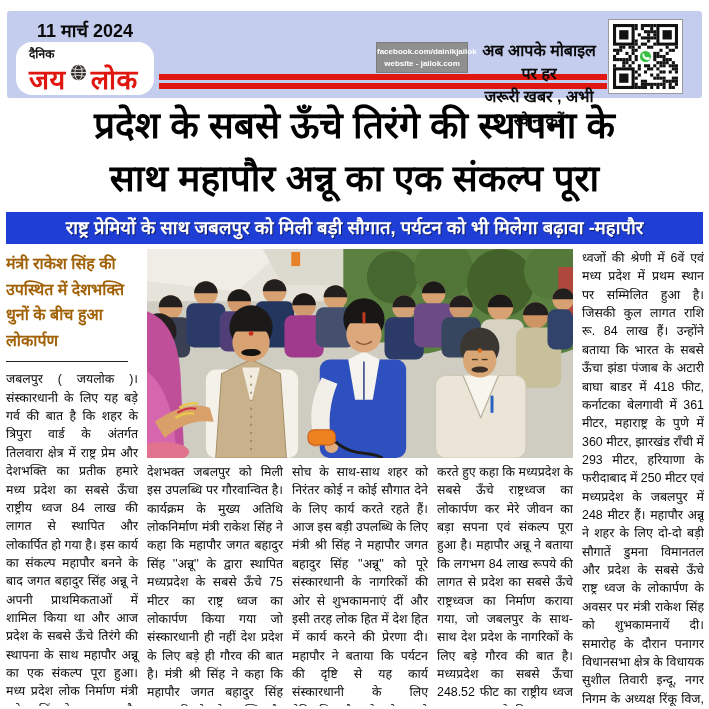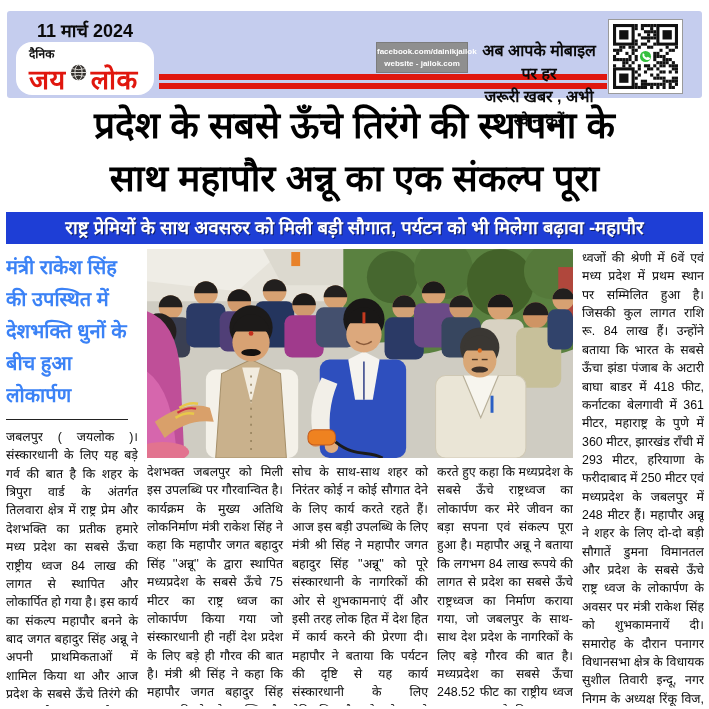--- a/index.html
+++ b/index.html
@@ -29,21 +29,21 @@
   .qr-box{position:absolute;left:601px;top:8px;width:75px;height:75px;background:#fff;border:1px solid #9a9a9a;padding:4px;}
   .qr-box svg{width:100%;height:100%;display:block;}
 
   
   .headline{position:absolute;left:0;right:0;top:99px;text-align:center;font-weight:800;font-size:37px;line-height:53px;color:#000;}
   .headline span{display:block;}
   .subheadline{position:absolute;left:6px;right:6px;top:212px;height:32px;background:var(--strip-blue);color:#fff;font-size:18.5px;font-weight:800;text-align:center;line-height:32px;text-shadow:1px 1px 0 rgba(0,0,0,.55);white-space:nowrap;overflow:hidden;}
 
   
   .content{position:absolute;left:6px;right:5px;top:249px;bottom:3px;display:grid;grid-template-columns:132px 1fr 122px;column-gap:9px;overflow:hidden;}
-  .kicker{font-size:20px;font-weight:800;line-height:1.6;color:#3b82f6;padding-top:2px;}
+  .kicker{font-size:16px;font-weight:800;line-height:1.6;color:#a16207;padding-top:2px;}
   .kicker-rule{border:0;border-top:1.5px solid #222;margin:8px 10px 8px 0;}
   .body-text{font-size:12.4px;line-height:1.48;text-align:justify;color:var(--ink);}
   .dateline{font-weight:400;}
   .middle{display:flex;flex-direction:column;}
   .photo{height:209px;margin-bottom:5px;}
   .photo svg{width:100%;height:100%;display:block;}
   .threecols{display:grid;grid-template-columns:1fr 1fr 1fr;column-gap:9px;flex:1;overflow:hidden;}
   .col5{overflow:hidden;}
 </style>
 </head>
@@ -235,21 +235,21 @@
           <path d="M46 44.5 q-2.5 6.5 4 10 q5.5 2.5 7.5 -2 l-4 -2.2 q-1.5 2 -3.5 0.6 q-2.8 -2.2 -1.6 -4.4 z" fill="#fff"></path>
         </svg>
     </div>
   </header>
 
   <h1 class="headline">
     <span>प्रदेश के सबसे ऊँचे तिरंगे की स्थापना के</span>
     <span>साथ महापौर अन्नू का एक संकल्प पूरा</span>
   </h1>
 
-  <div class="subheadline">राष्ट्र प्रेमियों के साथ अवसरुर को मिली बड़ी सौगात, पर्यटन को भी मिलेगा बढ़ावा -महापौर</div>
+  <div class="subheadline">राष्ट्र प्रेमियों के साथ जबलपुर को मिली बड़ी सौगात, पर्यटन को भी मिलेगा बढ़ावा -महापौर</div>
 
   <div class="content">
 
     <aside>
       <h2 class="kicker">मंत्री राकेश सिंह की उपस्थित में देशभक्ति धुनों के बीच हुआ लोकार्पण</h2>
       <hr class="kicker-rule">
       <p class="body-text"><span class="dateline">जबलपुर ( जयलोक )।</span><span> संस्कारधानी के लिए यह बड़े गर्व की बात है कि शहर के त्रिपुरा वार्ड के अंतर्गत तिलवारा क्षेत्र में राष्ट्र प्रेम और देशभक्ति का प्रतीक हमारे मध्य प्रदेश का सबसे ऊँचा राष्ट्रीय ध्वज 84 लाख की लागत से स्थापित और लोकार्पित हो गया है। इस कार्य का संकल्प महापौर बनने के बाद जगत बहादुर सिंह अन्नू ने अपनी प्राथमिकताओं में शामिल किया था और आज प्रदेश के सबसे ऊँचे तिरंगे की स्थापना के साथ महापौर अन्नू का एक संकल्प पूरा हुआ। मध्य प्रदेश लोक निर्माण मंत्री राकेश सिंह के साथ महापौर जगत बहादुर सिंह अन्नू ने इसकी स्थापना और लोकार्पण किया। अतिथियों ने कहा कि यह राष्ट्र प्रेमियों के साथ-साथ जबलपुर के लिए भी बड़ी सौगात है। देश भक्ति के लिए तिरंगे से अच्छी कोई दूसरी तस्वीर नहीं हो सकती है। आज हर</span></p>
     </aside>
 
     <section class="middle">

